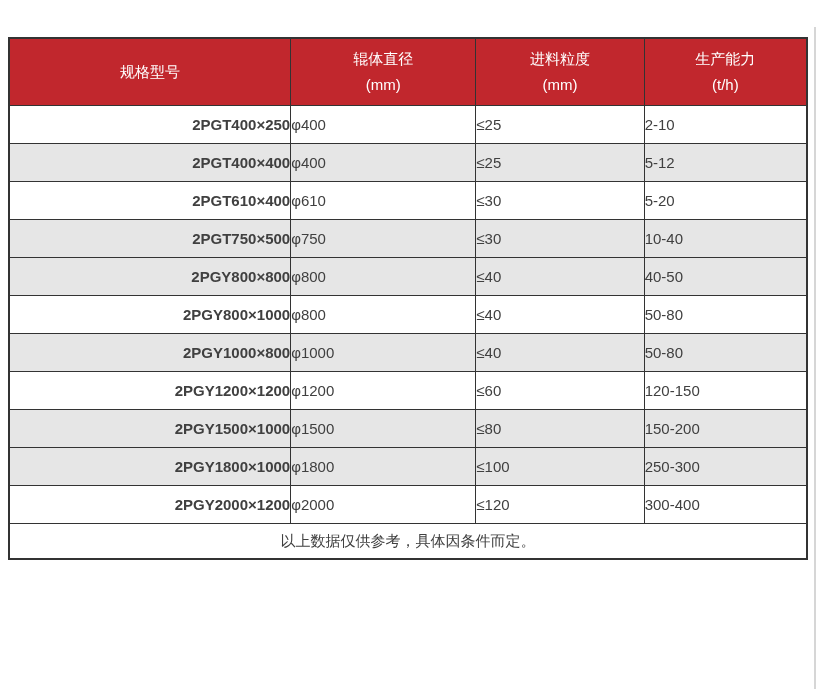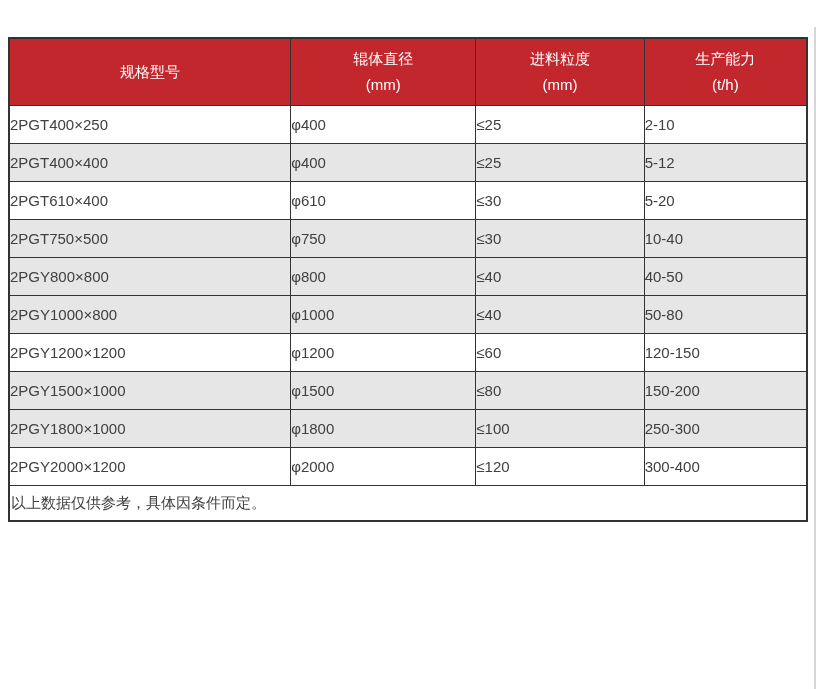--- a/index.html
+++ b/index.html
@@ -47,30 +47,31 @@
   }
   table.spec tbody td {
     height: 37px;
     color: #404040;
     text-align: left;
     vertical-align: middle;
     padding: 0;
     background: #ffffff;
   }
   table.spec tbody td:first-child {
-    text-align: left;
+    text-align: right;
     padding-left: 0;
+    font-weight: bold;
   }
   table.spec tbody tr.stripe td {
     background: #e6e6e6;
   }
   table.spec tfoot td {
     height: 32px;
     color: #404040;
-    text-align: left;
+    text-align: center;
     vertical-align: middle;
     background: #ffffff;
   }
 </style>
 </head>
 <body>
 
 <div class="page">
   <table class="spec">
     <colgroup>
@@ -122,20 +123,26 @@
           <td>φ750</td>
           <td>≤30</td>
           <td>10-40</td>
         </tr>
         <tr class="stripe">
           <td>2PGY800×800</td>
           <td>φ800</td>
           <td>≤40</td>
           <td>40-50</td>
         </tr>
+        <tr>
+          <td>2PGY800×1000</td>
+          <td>φ800</td>
+          <td>≤40</td>
+          <td>50-80</td>
+        </tr>
         <tr class="stripe">
           <td>2PGY1000×800</td>
           <td>φ1000</td>
           <td>≤40</td>
           <td>50-80</td>
         </tr>
         <tr>
           <td>2PGY1200×1200</td>
           <td>φ1200</td>
           <td>≤60</td>

